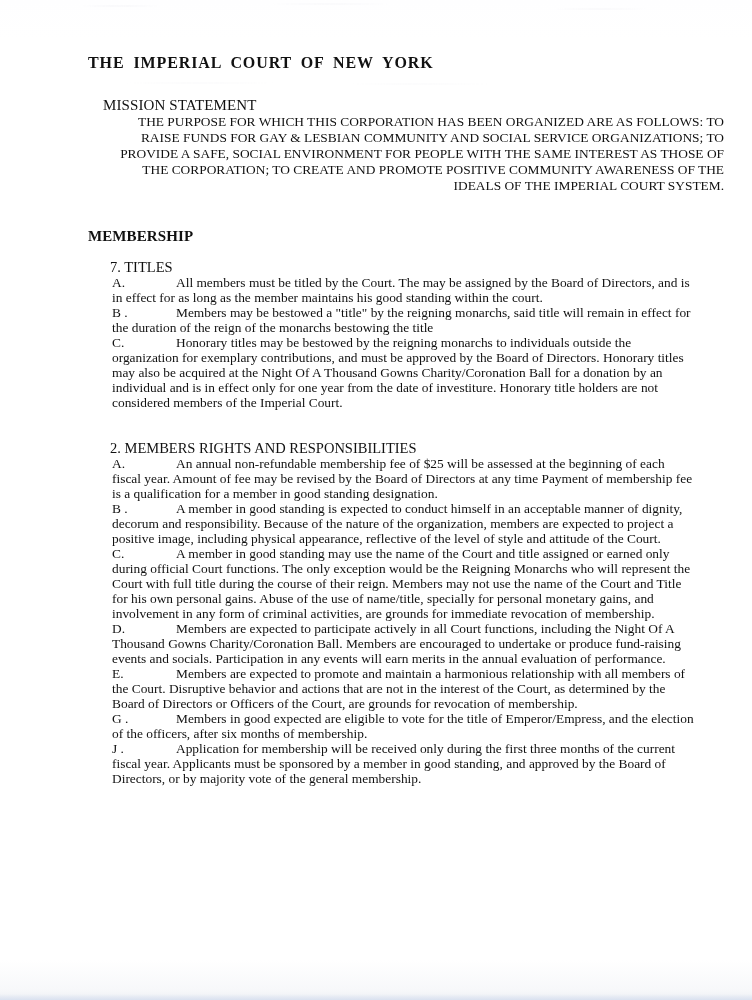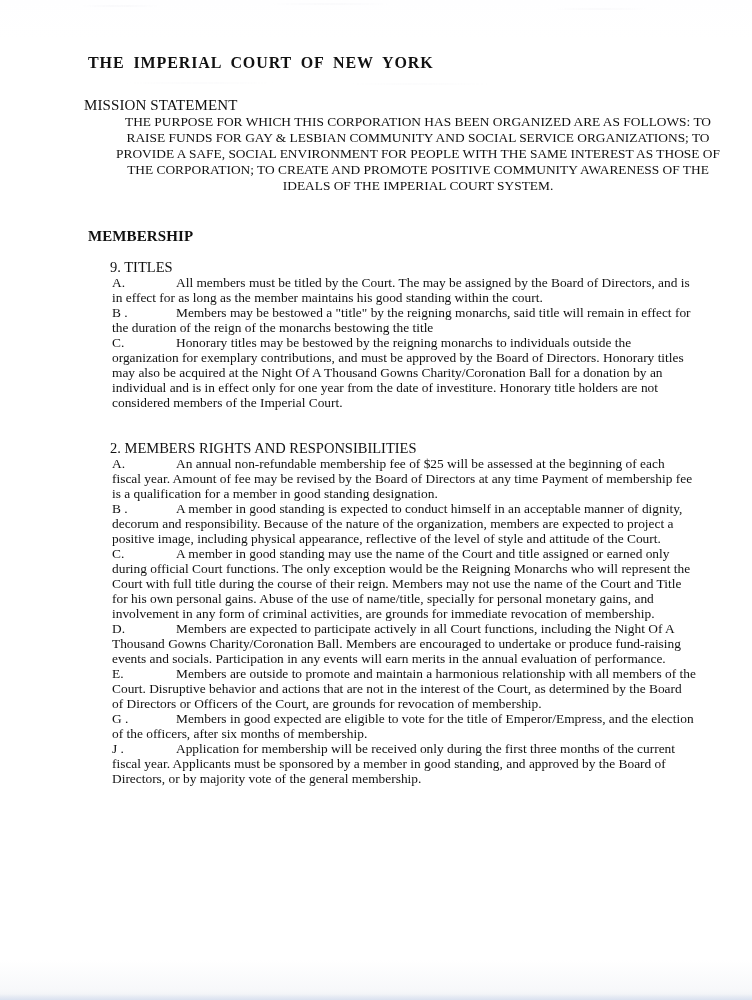--- a/index.html
+++ b/index.html
@@ -74,35 +74,35 @@
   }
   .sub-heading {
     font-size: 14.5px;
     line-height: 16px;
     margin-left: 22px;
   }
   .body-indent {
     margin-left: 24px;
     font-size: 13.4px;
     line-height: 16.05px;
-    text-align: center;
+    text-align: right;
   }
   .clause {
     font-size: 13.4px;
     line-height: 15px;
     margin-left: 24px;
     text-indent: 0;
   }
   .clause .marker {
     display: inline-block;
     width: 64px;
     white-space: pre;
   }
 
-  .block-mission-head { position: absolute; left: 84px; top: 97px; text-align: center; }
+  .block-mission-head { position: absolute; left: 103px; top: 97px; text-align: center; }
   .block-mission-body { position: absolute; left: 88px; top: 114px; width: 612px; }
   .block-membership-head { position: absolute; left: 88px; top: 228px; font-weight: bold; }
   .block-titles-head { position: absolute; left: 88px; top: 259px; }
   .block-titles-list { position: absolute; left: 88px; top: 275px; width: 608px; }
   .block-rights-head { position: absolute; left: 88px; top: 440px; }
   .block-rights-list { position: absolute; left: 88px; top: 456px; width: 608px; }
 </style>
 </head>
 <body>
 
@@ -114,34 +114,34 @@
   <div class="content">
 
     <div class="doc-title">THE IMPERIAL COURT OF NEW YORK</div>
 
     <div class="block-mission-head section-heading">MISSION STATEMENT</div>
 
     <div class="block-mission-body body-indent">THE PURPOSE FOR WHICH THIS CORPORATION HAS BEEN ORGANIZED ARE AS FOLLOWS: TO RAISE FUNDS FOR GAY &amp; LESBIAN COMMUNITY AND SOCIAL SERVICE ORGANIZATIONS; TO PROVIDE A SAFE, SOCIAL ENVIRONMENT FOR PEOPLE WITH THE SAME INTEREST AS THOSE OF THE CORPORATION; TO CREATE AND PROMOTE POSITIVE COMMUNITY AWARENESS OF THE IDEALS OF THE IMPERIAL COURT SYSTEM.</div>
 
     <div class="block-membership-head section-heading">MEMBERSHIP</div>
 
-    <div class="block-titles-head sub-heading">9. TITLES</div>
+    <div class="block-titles-head sub-heading">7. TITLES</div>
 
     <div class="block-titles-list">
       <div class="clause"><span class="marker">A.</span><span>All members must be titled by the Court. The may be assigned by the Board of Directors, and is in effect for as long as the member maintains his good standing within the court.</span></div>
       <div class="clause"><span class="marker">B .</span><span>Members may be bestowed a "title" by the reigning monarchs, said title will remain in effect for the duration of the reign of the monarchs bestowing the title</span></div>
       <div class="clause"><span class="marker">C.</span><span>Honorary titles may be bestowed by the reigning monarchs to individuals outside the organization for exemplary contributions, and must be approved by the Board of Directors. Honorary titles may also be acquired at the Night Of A Thousand Gowns Charity/Coronation Ball for a donation by an individual and is in effect only for one year from the date of investiture. Honorary title holders are not considered members of the Imperial Court.</span></div>
     </div>
 
     <div class="block-rights-head sub-heading">2. MEMBERS RIGHTS AND RESPONSIBILITIES</div>
 
     <div class="block-rights-list">
       <div class="clause"><span class="marker">A.</span><span>An annual non-refundable membership fee of $25 will be assessed at the beginning of each fiscal year. Amount of fee may be revised by the Board of Directors at any time  Payment of membership fee is a qualification for a member in good standing designation.</span></div>
       <div class="clause"><span class="marker">B .</span><span>A member in good standing is expected to conduct himself in an acceptable manner of dignity, decorum and responsibility. Because of the nature of the organization, members are expected to project a positive image, including physical appearance, reflective of the level of style and attitude of the Court.</span></div>
       <div class="clause"><span class="marker">C.</span><span>A member in good standing may use the name of the Court and title assigned or earned only during official Court functions. The only exception would be the Reigning Monarchs who will represent the Court with full title during the course of their reign. Members may not use  the name of the Court and Title for his own personal gains. Abuse of the use of name/title, specially for personal monetary gains, and involvement in any form of criminal activities, are grounds for immediate revocation of membership.</span></div>
       <div class="clause"><span class="marker">D.</span><span>Members are expected to participate actively in all Court functions, including the Night Of A Thousand Gowns Charity/Coronation Ball. Members are encouraged to undertake or produce fund-raising events and socials. Participation in any events will earn merits in the annual evaluation of performance.</span></div>
-      <div class="clause"><span class="marker">E.</span><span>Members are outside to promote and maintain a harmonious relationship with all members of the Court. Disruptive behavior and actions that are not in the interest of the Court, as determined by the Board of Directors or Officers of the Court, are grounds for revocation of membership.</span></div>
+      <div class="clause"><span class="marker">E.</span><span>Members are expected to promote and maintain a harmonious relationship with all members of the Court. Disruptive behavior and actions that are not in the interest of the Court, as determined by the Board of Directors or Officers of the Court, are grounds for revocation of membership.</span></div>
       <div class="clause"><span class="marker">G .</span><span>Members in good expected are eligible to vote for the title of Emperor/Empress, and the election of the officers, after six months of membership.</span></div>
       <div class="clause"><span class="marker">J .</span><span>Application for membership will be received only during the first three months of the current fiscal year. Applicants must be sponsored by a member in good standing, and approved by the Board of Directors, or by majority vote of the general membership.</span></div>
     </div>
 
   </div>
 </div>
 
 </body></html>

